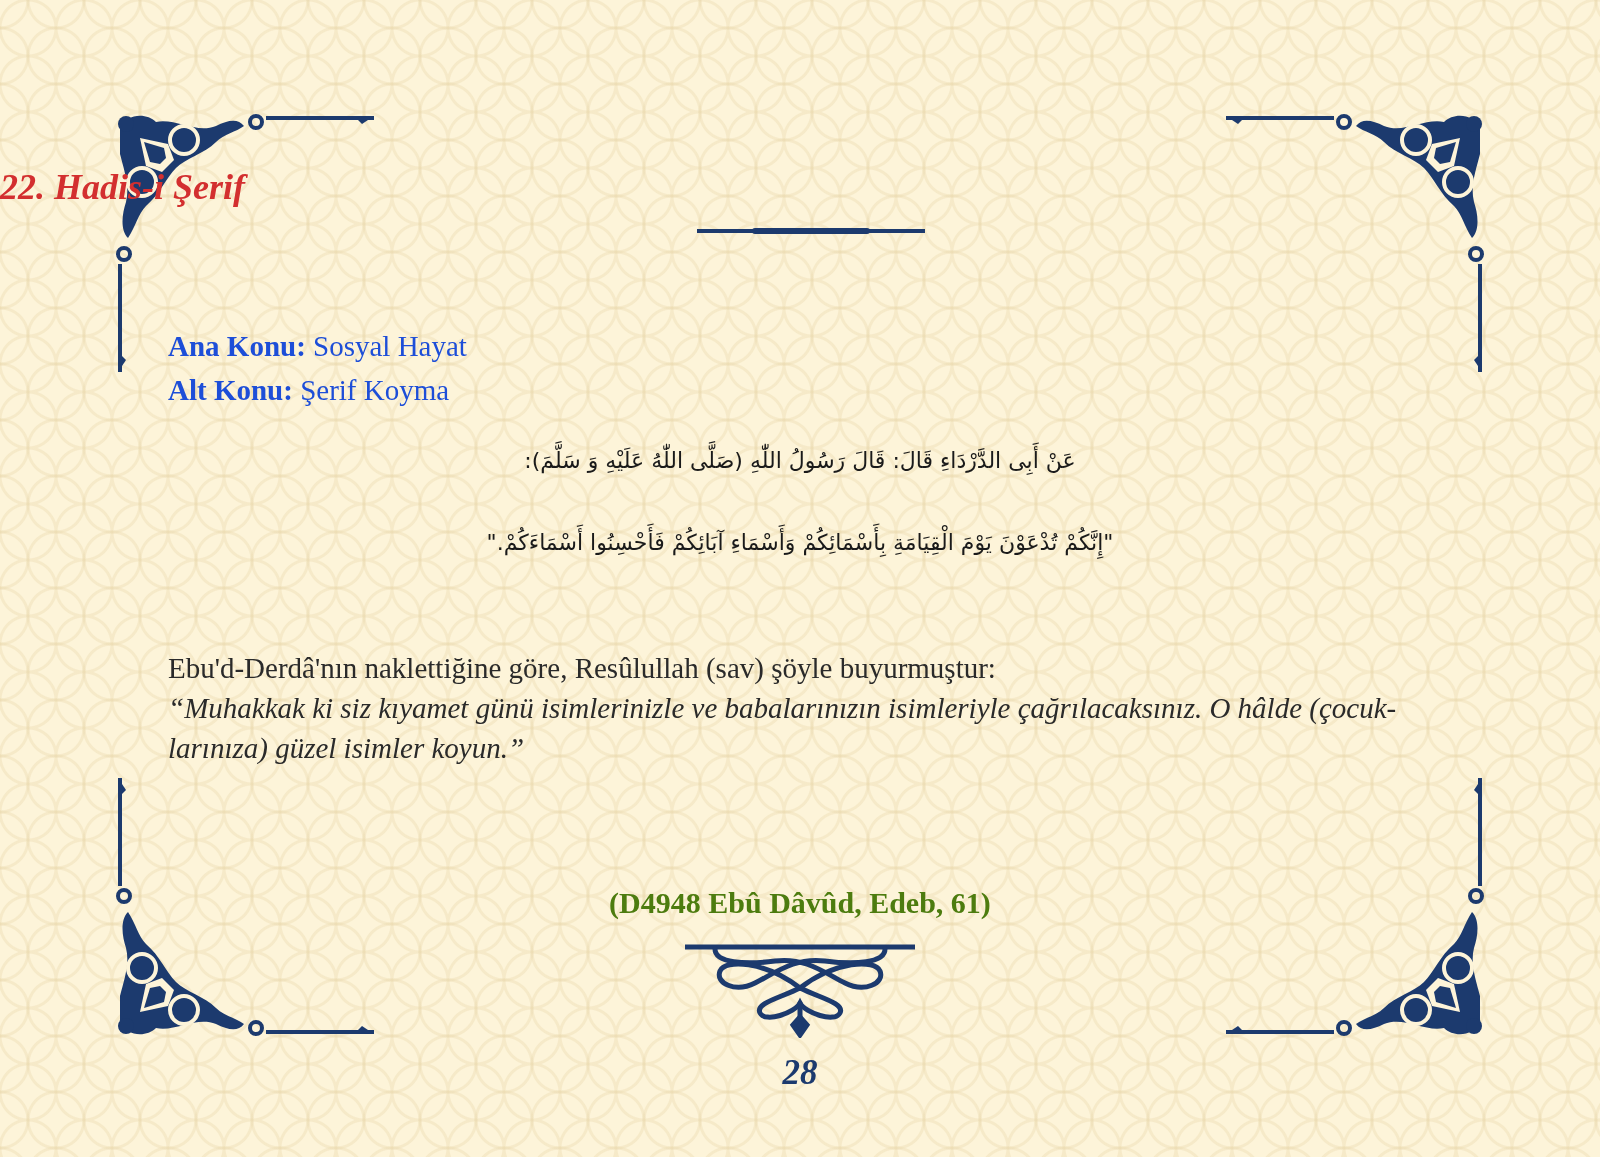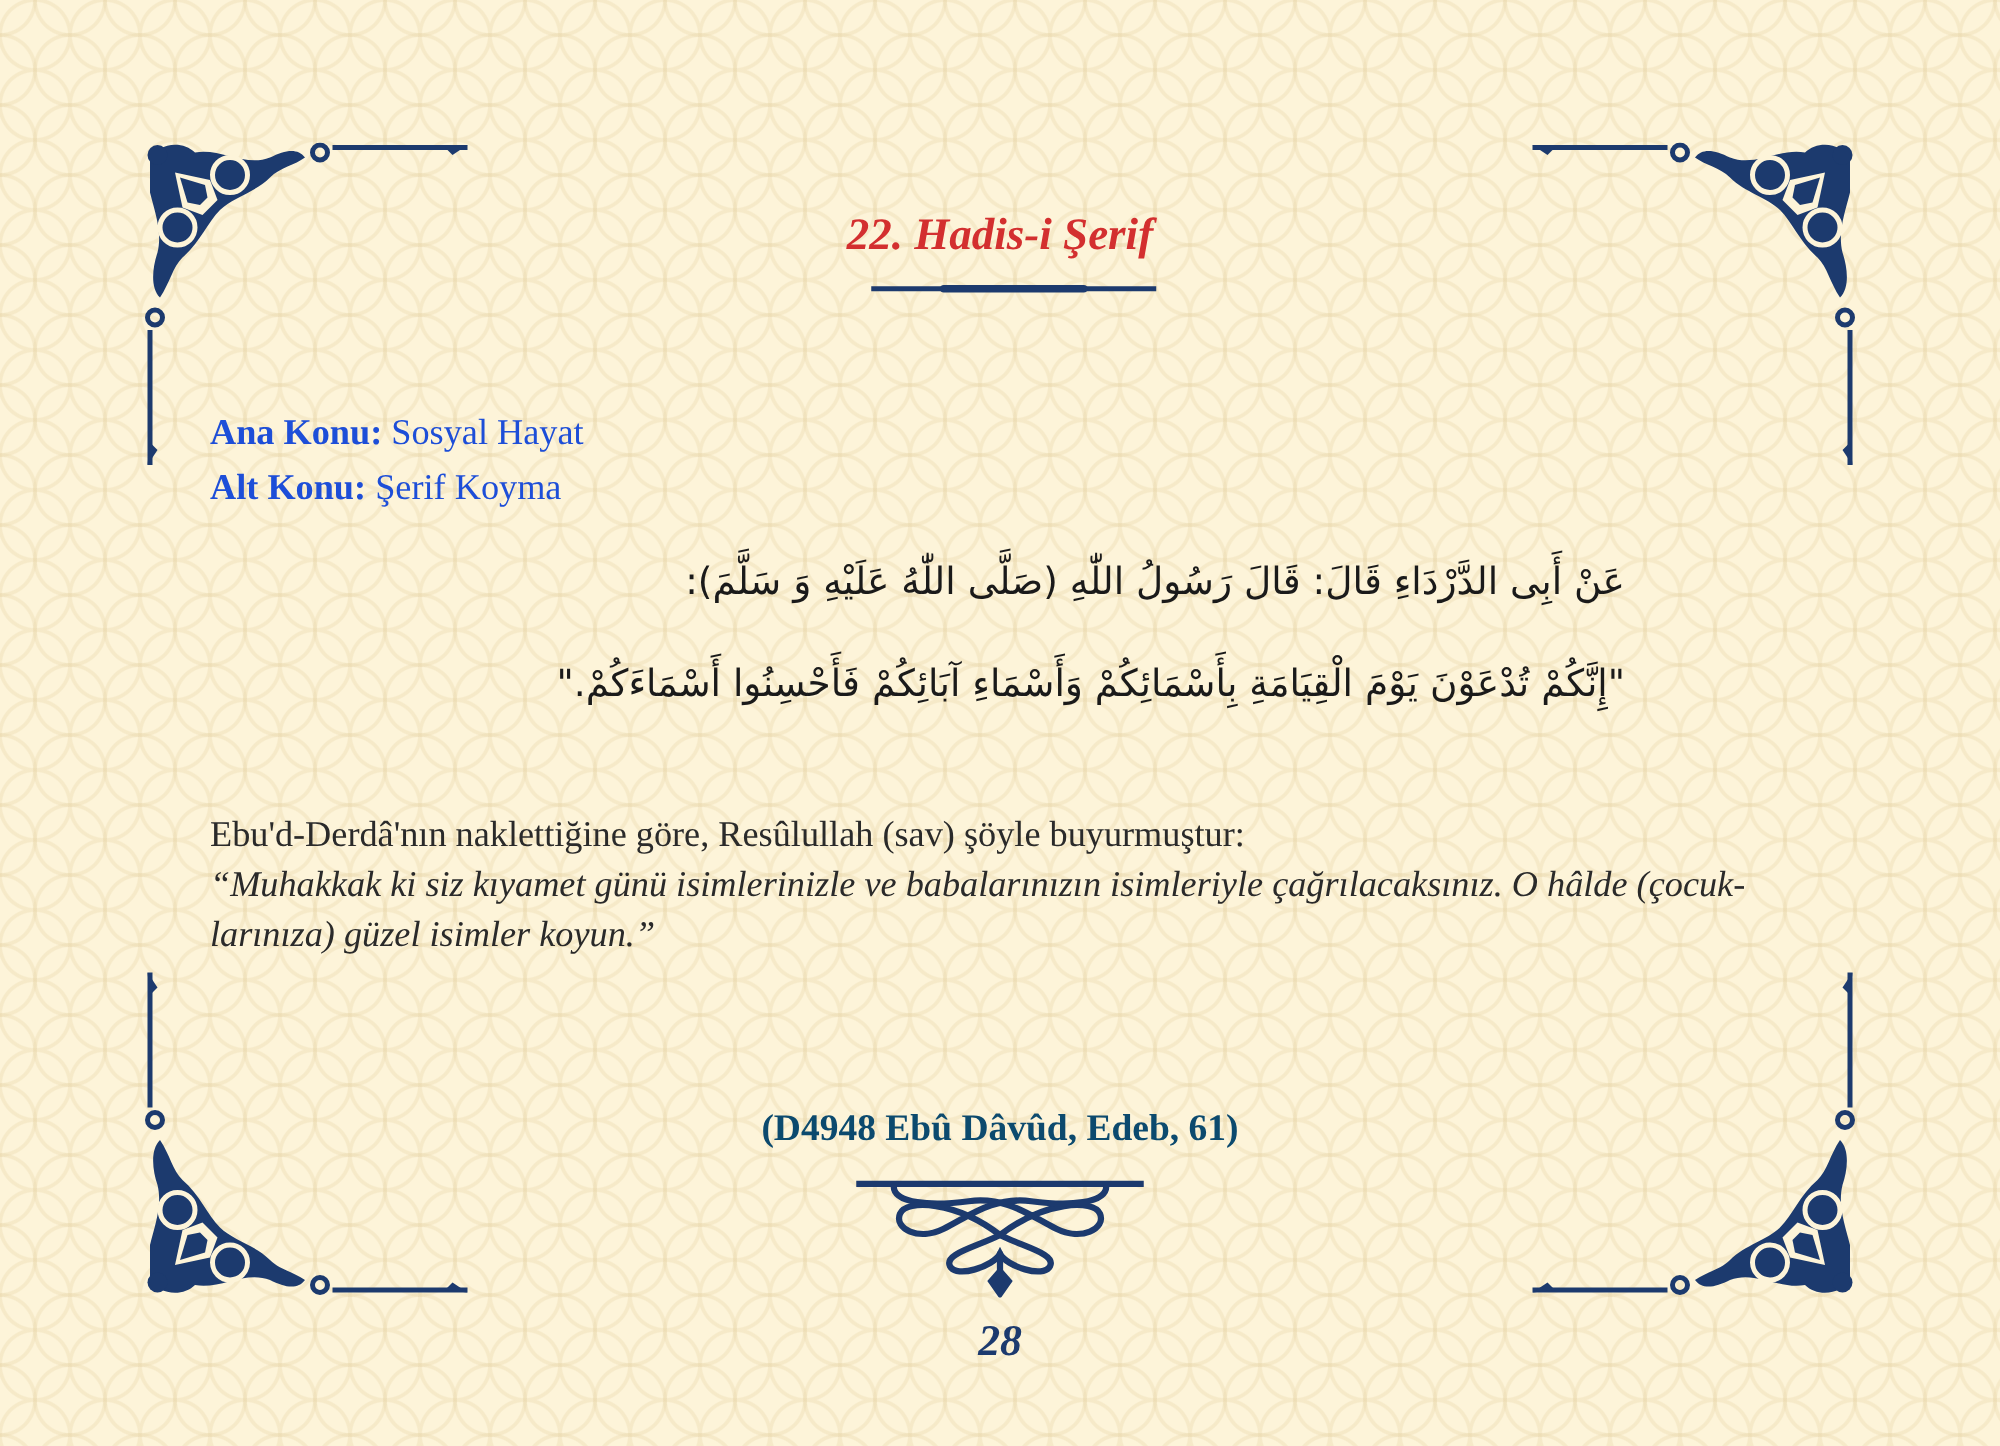--- a/index.html
+++ b/index.html
@@ -22,55 +22,55 @@
     }
     .corner { position: absolute; width: 260px; height: 260px; }
     .corner svg { width: 100%; height: 100%; display: block; }
     .corner.tl { left: 116px; top: 114px; }
     .corner.tr { left: 1224px; top: 114px; transform: scaleX(-1); }
     .corner.bl { left: 116px; top: 776px; transform: scaleY(-1); }
     .corner.br { left: 1224px; top: 776px; transform: scale(-1,-1); }
 
     .title {
       position: absolute; left: 0; width: 1600px; top: 166px;
-      text-align: center; color: #d32f2f;
+      color: #d32f2f;
       font-style: italic; font-weight: bold; font-size: 36px;
     }
     .title-rule {
       position: absolute; left: 697px; top: 229px; width: 228px; height: 4px;
       background: #1c3a6e;
     }
     .title-rule::after {
       content: ""; position: absolute; left: 55px; top: -1px; width: 118px; height: 6px;
       background: #1c3a6e; border-radius: 3px;
     }
     .topic-line {
       position: absolute; left: 168px; font-size: 29px; color: #1d4ed8;
     }
     .topic-line .lbl { font-weight: bold; }
     .topic-line.ana { top: 330px; }
     .topic-line.alt { top: 374px; }
 
     .arabic {
-      position: absolute; left: 300px; width: 1000px; 
+      position: absolute; left: 300px; width: 1000px; text-align: center;
       direction: rtl; font-family: "DejaVu Sans", sans-serif;
-      font-size: 30px; color: #1a1a1a;
+      font-size: 22px; color: #1a1a1a;
     }
     .arabic.l1 { top: 448px; }
     .arabic.l2 { top: 530px; }
 
     .translation {
       position: absolute; left: 168px; width: 1300px; top: 648px;
       font-size: 29px; color: #2a2a2a; line-height: 40px;
     }
     .translation .quote { font-style: italic; }
 
     .source {
       position: absolute; left: 0; width: 1600px; top: 886px; text-align: center;
-      font-weight: bold; font-size: 30px; color: #0c4a6e;
+      font-weight: bold; font-size: 30px; color: #4d7c0f;
     }
     .bottom-ornament { position: absolute; left: 685px; top: 943px; width: 230px; height: 95px; }
     .page-number {
       position: absolute; left: 0; width: 1600px; top: 1053px; text-align: center;
       font-style: italic; font-weight: bold; font-size: 35px; color: #1c3a6e;
     }
   </style>
 </head>
 <body>
 

